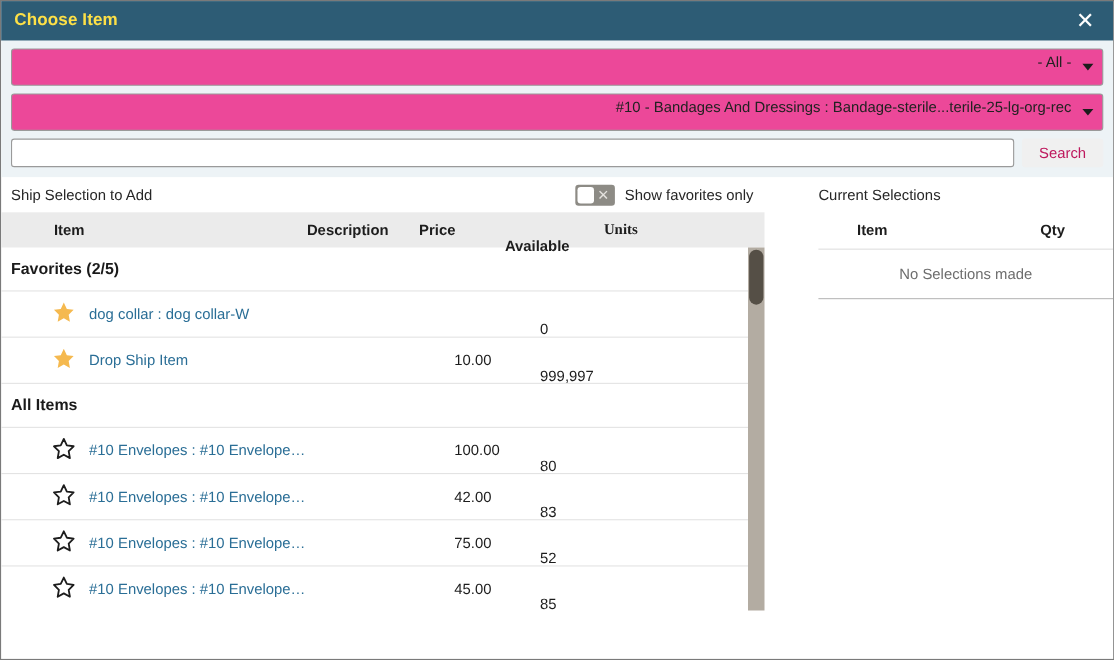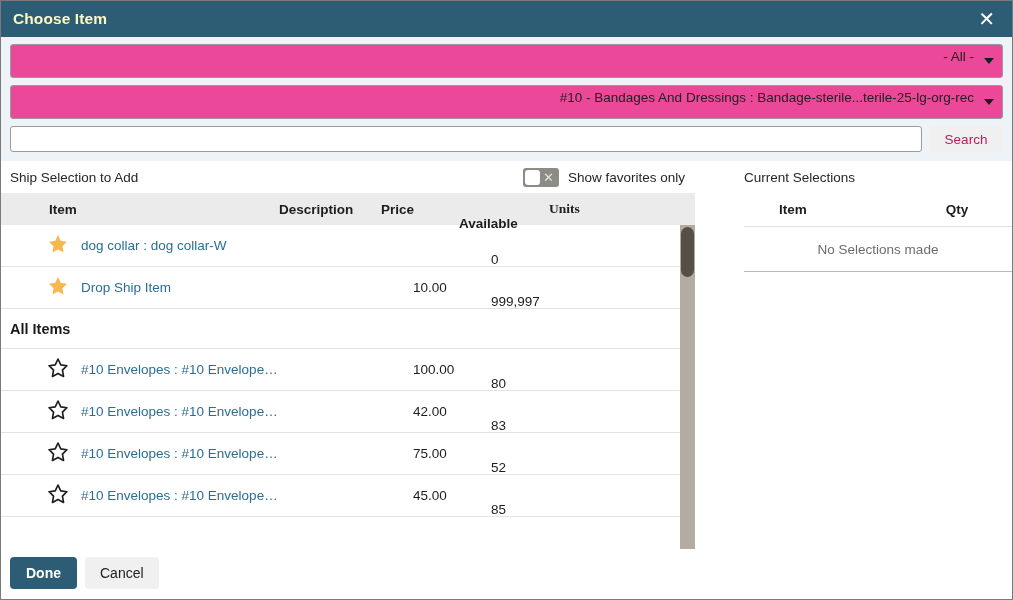--- a/index.html
+++ b/index.html
@@ -25,21 +25,21 @@
   .titlebar {
     height: 36px;
     background: #2d5c75;
     display: flex;
     align-items: center;
     justify-content: space-between;
     padding: 0 14px 0 12px;
     box-sizing: border-box;
   }
   .titlebar .title {
-    color: #fef9c3;
+    color: #fde047;
     font-size: 15.5px;
     font-weight: bold;
     letter-spacing: .1px;
   }
   .close-btn {
     color: #ffffff;
     font-size: 20px;
     line-height: 1;
     cursor: pointer;
     font-weight: 400;
@@ -370,20 +370,21 @@
         <span class="c-item">Item</span>
         <span class="c-desc">Description</span>
         <span class="c-price">Price</span>
         <span class="c-avail">Available</span>
         <span class="c-units">Units</span>
         <span class="c-chev"></span>
       </div>
 
       <div class="list-area">
         <div class="list-scroll" id="list-scroll">
+            <div class="group-head">Favorites (2/5)</div>
             <div class="row">
               <span class="c-star">
                 <span class="star-ico"><svg width="22" height="22" viewBox="0 0 24 24" aria-hidden="true">
                     <path d="M12 2.2l3.02 6.36 6.73.93-4.9 4.9 1.2 6.86L12 17.9l-6.05 3.35 1.2-6.86-4.9-4.9 6.73-.93z" fill="#f5b94f"></path>
                   </svg></span>
               </span>
               <span class="c-item">
                 <a href="#">dog collar : dog collar-W</a>
               </span>
               <span class="c-desc"></span>
@@ -478,18 +479,14 @@
     <div class="right-col">
       <div class="right-title">Current Selections</div>
       <div class="sel-head">
         <span class="sel-item">Item</span>
         <span class="sel-qty">Qty</span>
       </div>
       <div class="sel-empty">No Selections made</div>
     </div>
   </div>
 
-  <div class="footer">
-    <button class="btn-done">Done</button>
-    <button class="btn-cancel">Cancel</button>
-  </div>
 
 </div>
 
 </body></html>

